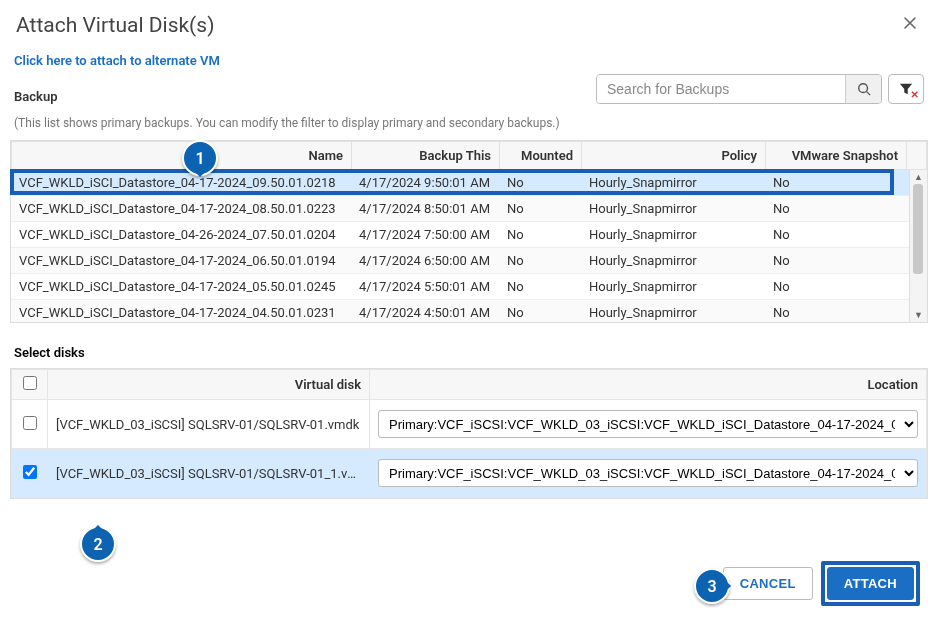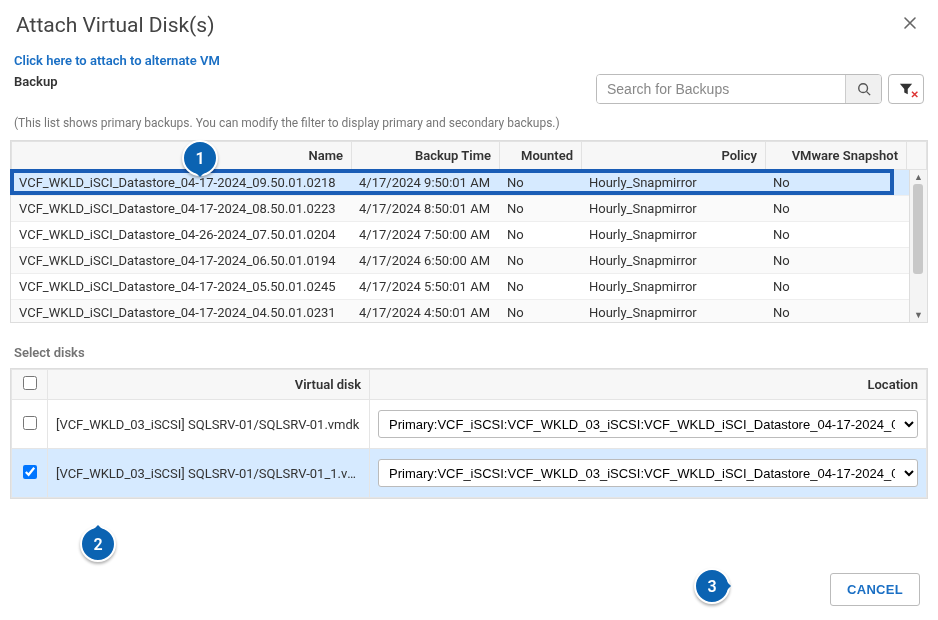--- a/index.html
+++ b/index.html
@@ -37,21 +37,21 @@
   }
   .alt-link {
     color: #1a6fc4;
     font-weight: 600;
     font-size: 13px;
     cursor: pointer;
   }
   .search-row {
     display: flex;
     justify-content: space-between;
-    align-items: flex-start;
+    align-items: flex-end;
     padding: 2px 4px 6px 4px;
   }
   .backup-label {
     font-size: 13px;
     font-weight: 600;
     color: #333;
   }
   .search-group {
     display: flex;
     align-items: stretch;
@@ -147,21 +147,21 @@
   .backups-body-wrap .tbl { flex:1; }
   .scroll-track {
     width:18px; border-left:1px solid #ddd; background:#f4f4f4; position:relative;
   }
   .scroll-thumb { position:absolute; top:0; left:3px; width:10px; height:90px; background:#c8c8c8; border-radius:3px; }
   .scroll-arrow { position:absolute; left:0; right:0; text-align:center; font-size:9px; color:#666; }
   .section-label {
     font-weight: 600;
     font-size: 13px;
     padding: 22px 4px 8px 4px;
-    color: #737373;
+    color: #000000;
   }
   .disks-tbl th, .disks-tbl td { border:1px solid #e5e5e5; }
   .disks-tbl td { padding: 10px 8px; vertical-align: middle; }
   .disks-tbl select {
     width: 100%;
     height: 28px;
     border: 1px solid #bbb;
     border-radius: 3px;
     font-size: 13px;
     padding: 0 6px;
@@ -281,21 +281,21 @@
       <col style="width:340px">
         <col style="width:148px">
         <col style="width:82px">
         <col style="width:184px">
         <col>
         <col style="width:20px">
     </colgroup>
     <thead>
       <tr>
         <th>Name</th>
-        <th>Backup Time</th>
+        <th>Backup This</th>
         <th>Mounted</th>
         <th>Policy</th>
         <th>VMware Snapshot</th>
         <th class="scroll-stub"></th>
       </tr>
     </thead>
   </table>
   <div class="backups-body-wrap">
     <table class="tbl" id="backup-rows">
       <colgroup>
@@ -384,20 +384,23 @@
           <td style="text-align: center;"><input type="checkbox" class="chk" checked="" style=""></td>
           <td style="white-space: nowrap; overflow: hidden; text-overflow: ellipsis;">[VCF_WKLD_03_iSCSI] SQLSRV-01/SQLSRV-01_1.vmdk</td>
           <td><select><option>Primary:VCF_iSCSI:VCF_WKLD_03_iSCSI:VCF_WKLD_iSCI_Datastore_04-17-2024_09.50.01.0218</option></select></td>
         </tr>
       </tbody>
   </table>
 </div>
 
 <div class="footer">
   <button class="btn btn-cancel">CANCEL</button>
+  <span class="primary-frame">
+    <button class="btn btn-primary">ATTACH</button>
+  </span>
 </div>
 
 <div class="callout" style="left:182px; top:140px;">
     <div class="pin">1</div>
   </div>
 <div class="callout up" style="left:80px; top:526px;">
     <div class="pin">2</div>
   </div>
 <div class="callout right" style="left:694px; top:568px;">
     <div class="pin">3</div>

